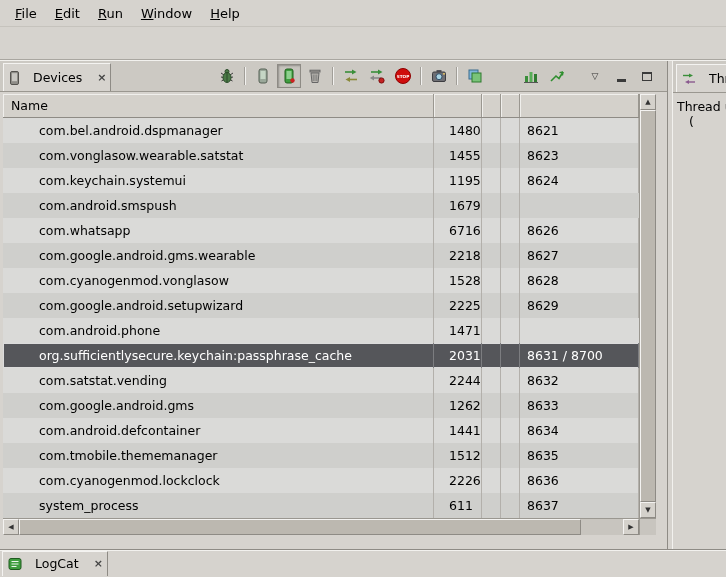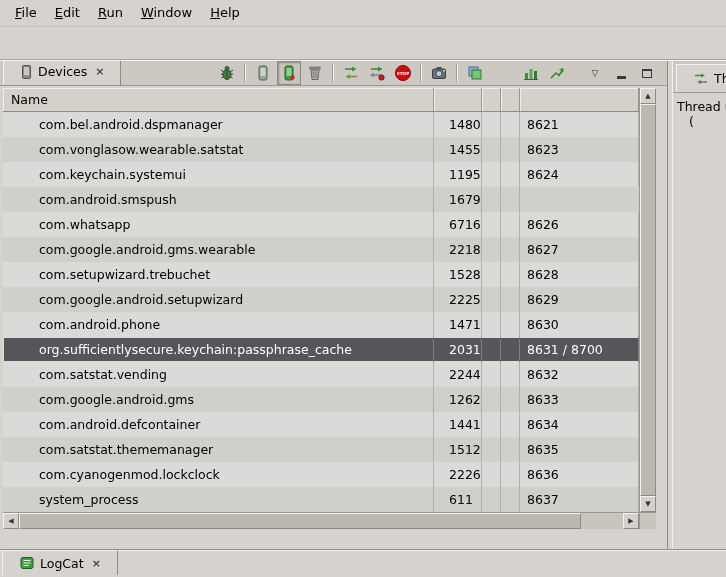--- a/index.html
+++ b/index.html
@@ -1,51 +1,51 @@
 <!DOCTYPE html>
 <html><head>
 <meta charset="utf-8">
 <style>
   *{box-sizing:border-box;margin:0;padding:0}
   html,body{width:726px;height:577px;overflow:hidden}
   body{font-family:"DejaVu Sans","Liberation Sans",sans-serif;font-size:12px;background:#d6d3ce;color:#000}
 
   
-  .menubar{height:27px;display:flex;padding-left:6px;background:#d6d3ce;border-bottom:1px solid #c6c3bd}
+  .menubar{height:27px;display:flex;align-items:center;padding-left:6px;background:#d6d3ce;border-bottom:1px solid #c6c3bd}
   .menu-item{padding:5px 9px;font-size:13px;cursor:default}
   .ul{text-decoration:underline}
 
   
   .toolbar-strip{height:33px;background:#d6d3ce;border-bottom:1px solid #a9a6a0}
 
   
   .main{height:489px;display:flex;border-top:1px solid #f2f1ee}
   .devices-panel{width:668px;display:flex;flex-direction:column;background:#d6d3ce;border-right:1px solid #8e8b85}
   .sash{width:4px;background:#d6d3ce}
   .threads-panel{flex:1;display:flex;flex-direction:column;overflow:hidden;background:#d6d3ce;border-left:1px solid #f2f1ee}
 
   
   .tabstrip{height:32px;display:flex;align-items:flex-end;background:#ccc9c3;border-bottom:1px solid #9a9790;padding-left:3px;overflow:hidden}
-  .tab{height:28px;display:flex;align-items:center;gap:5px;padding:0 16px;background:#d6d3ce;border:1px solid #8e8b85;border-bottom:none;border-top-color:#f4f3f1;border-left-color:#f4f3f1;font-size:12.5px;white-space:nowrap;cursor:default}
+  .tab{height:28px;display:flex;align-items:center;gap:12px;padding:0 4px;background:#d6d3ce;border:1px solid #8e8b85;border-bottom:none;border-top-color:#f4f3f1;border-left-color:#f4f3f1;font-size:12.5px;white-space:nowrap;cursor:default}
   .tab-close{font-size:11px;color:#444;margin-left:3px;font-weight:bold}
   .tab-icon{display:flex;align-items:center}
 
   
   .view-toolbar{margin-left:auto;display:flex;align-items:center;gap:2px;padding-right:8px;align-self:center}
   .tbtn{width:24px;height:24px;display:flex;align-items:center;justify-content:center;border:1px solid transparent}
   .tbtn.pressed{border:1px solid #8e8b85;background:#c7c4be;box-shadow:inset 1px 1px 2px rgba(0,0,0,.28)}
   .tsep{width:2px;height:18px;border-left:1px solid #a19e98;border-right:1px solid #f2f1ef;margin:0 3px}
   .gap-lg{width:28px}
   .gap-sm{width:10px}
   .chev{font-size:9px;color:#333;line-height:1}
   .min-glyph{width:9px;height:3px;background:#3a3a3a;margin-top:8px}
   .max-glyph{width:10px;height:9px;border:1px solid #3a3a3a;border-top-width:2px}
 
   
-  .table-wrap{flex:1;display:grid;grid-template-columns:1fr 17px;grid-template-rows:24px 1fr 17px;margin:2px 11px 20px 3px;background:#a16207}
+  .table-wrap{flex:1;display:grid;grid-template-columns:1fr 17px;grid-template-rows:24px 1fr 17px;margin:2px 11px 14px 3px;background:#a16207}
   .thead{grid-column:1;grid-row:1;display:flex;background:#d4d1cb;border-bottom:1px solid #8e8b85;overflow:hidden}
   .hcell{height:100%;display:flex;align-items:center;padding-left:8px;font-size:12.5px;border-right:1px solid #9a9790;box-shadow:inset 1px 1px 0 #f0efec}
   .hname{width:431px}.hpid{width:48px}.hc3{width:19px}.hc4{width:19px}.hport{flex:1}
 
   .rows{grid-column:1;grid-row:2;overflow:hidden;background:#d6d3ce}
   .row{height:25px;display:flex}
   .row.odd{background:#dadad8}
   .row.even{background:#cfcfcc}
   .row .cell{height:100%;display:flex;align-items:center;border-right:1px solid #b3b0ab;overflow:hidden;white-space:nowrap;font-size:12.5px}
   .cell.name{width:431px;padding-left:36px}
@@ -65,21 +65,21 @@
   .sbtn.h{width:16px;height:100%}
   .htrack{flex:1;position:relative}
   .hthumb{position:absolute;left:0;top:0;bottom:0;width:93%;background:#bcb8b0;border:1px solid #8e8b85;border-top-color:#f4f3f1;border-left-color:#f4f3f1}
   .corner{grid-column:2;grid-row:3;background:#c8c5bf;border-left:1px solid #9a9790;border-top:1px solid #9a9790}
 
   
   .threads-content{padding:6px 0 0 4px;font-size:12.5px;white-space:nowrap}
   .tline2{padding-left:12px}
 
   
-  .bottombar{height:27px;background:#d6d3ce;border-top:1px solid #8e8b85;display:flex;align-items:flex-start;padding-left:2px;box-shadow:inset 0 1px 0 #f2f1ee}
+  .bottombar{height:27px;background:#d6d3ce;border-top:1px solid #8e8b85;display:flex;align-items:center;padding-left:2px;box-shadow:inset 0 1px 0 #f2f1ee}
   .bottombar .tab{height:25px}
 </style>
 </head>
 <body>
 
 <div id="app">
 
   <div class="menubar">
   <div class="menu-item odd"><span class="ul">F</span>ile</div>
 
@@ -258,41 +258,40 @@
 
   <div class="row even">
     <div class="cell name">com.google.android.gms.wearable</div>
     <div class="cell pid">22185</div>
     <div class="cell c3"></div>
     <div class="cell c4"></div>
     <div class="cell port">8627</div>
   </div>
 
   <div class="row odd">
-    <div class="cell name">com.setupwizard.trebuchet</div>
+    <div class="cell name">com.cyanogenmod.vonglasow</div>
     <div class="cell pid">1528</div>
     <div class="cell c3"></div>
     <div class="cell c4"></div>
     <div class="cell port">8628</div>
   </div>
 
   <div class="row even">
     <div class="cell name">com.google.android.setupwizard</div>
     <div class="cell pid">22250</div>
     <div class="cell c3"></div>
     <div class="cell c4"></div>
     <div class="cell port">8629</div>
   </div>
 
   <div class="row odd">
     <div class="cell name">com.android.phone</div>
     <div class="cell pid">1471</div>
     <div class="cell c3"></div>
     <div class="cell c4"></div>
-    <div class="cell port">8630</div>
   </div>
 
   <div class="row even selected">
     <div class="cell name">org.sufficientlysecure.keychain:passphrase_cache</div>
     <div class="cell pid">20311</div>
     <div class="cell c3"></div>
     <div class="cell c4"></div>
     <div class="cell port">8631 / 8700</div>
   </div>
 
@@ -314,21 +313,21 @@
 
   <div class="row odd">
     <div class="cell name">com.android.defcontainer</div>
     <div class="cell pid">14411</div>
     <div class="cell c3"></div>
     <div class="cell c4"></div>
     <div class="cell port">8634</div>
   </div>
 
   <div class="row even">
-    <div class="cell name">com.satstat.thememanager</div>
+    <div class="cell name">com.tmobile.thememanager</div>
     <div class="cell pid">1512</div>
     <div class="cell c3"></div>
     <div class="cell c4"></div>
     <div class="cell port">8635</div>
   </div>
 
   <div class="row odd">
     <div class="cell name">com.cyanogenmod.lockclock</div>
     <div class="cell pid">22265</div>
     <div class="cell c3"></div>

